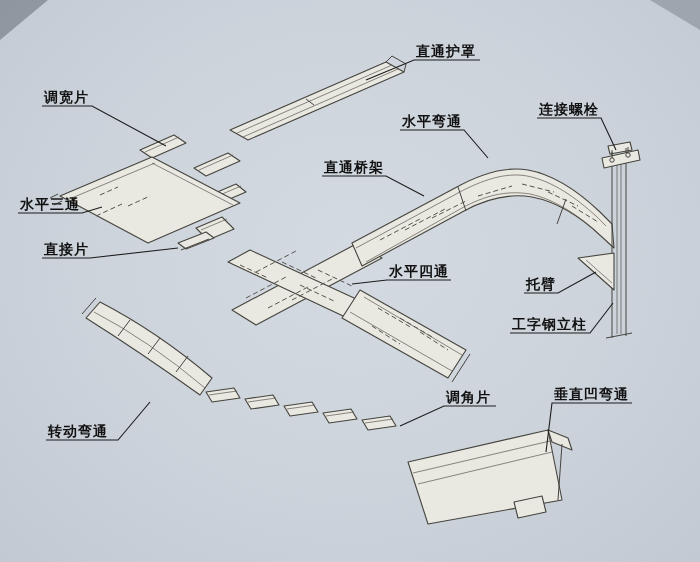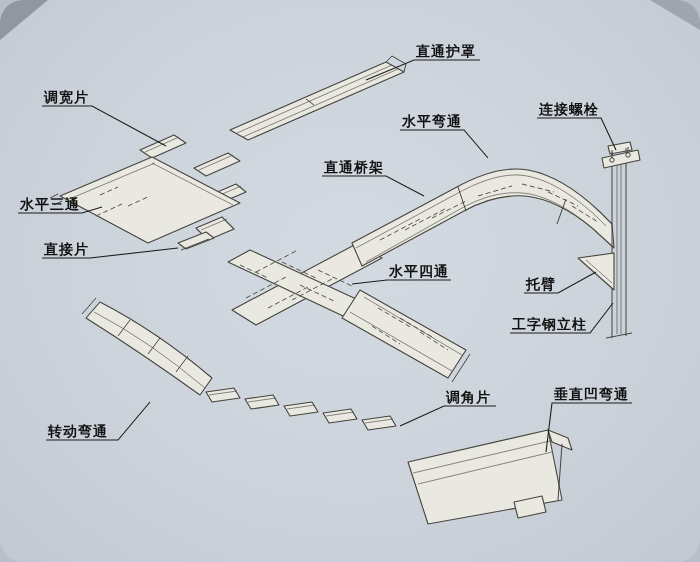--- a/index.html
+++ b/index.html
@@ -1,20 +1,19 @@
 <!DOCTYPE html>
 <html><head>
 <meta charset="utf-8">
 <style>
   html,body{margin:0;padding:0;background:#b9bfc8;}
   .stage{
     position:relative;width:700px;height:562px;overflow:hidden;
     background:radial-gradient(ellipse at 50% 45%, #d4dae1 0%, #ccd3db 55%, #c2c9d2 100%);
     font-family:"Liberation Sans", sans-serif;
-    border-radius:23px;
   }
   svg{display:block}
   .part{fill:#e9e8e1;stroke:#45443e;stroke-width:1.1;stroke-linejoin:round}
   .ln{stroke:#45443e;stroke-width:1;fill:none}
   .thin{stroke:#5a584f;stroke-width:.7;fill:none}
   .dash{stroke:#56544c;stroke-width:1;fill:none;stroke-dasharray:5 3}
   .leader{stroke:#1c1c1c;stroke-width:1.1;fill:none}
   .lbl{font-weight:600;font-size:14px;fill:#121212;letter-spacing:1px;
        font-family:"Liberation Sans", sans-serif;}
 </style>

